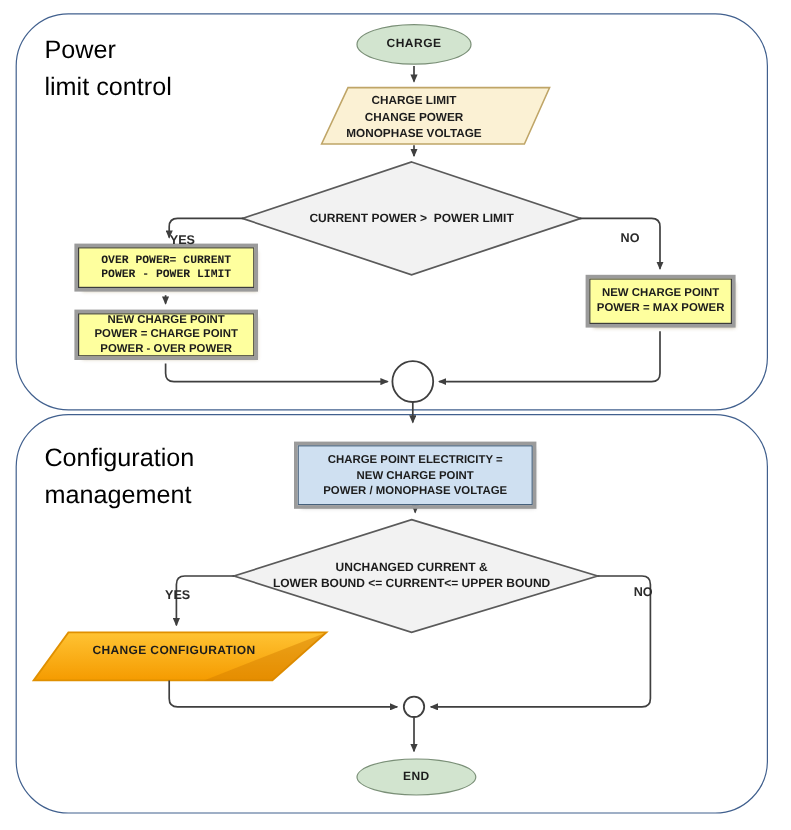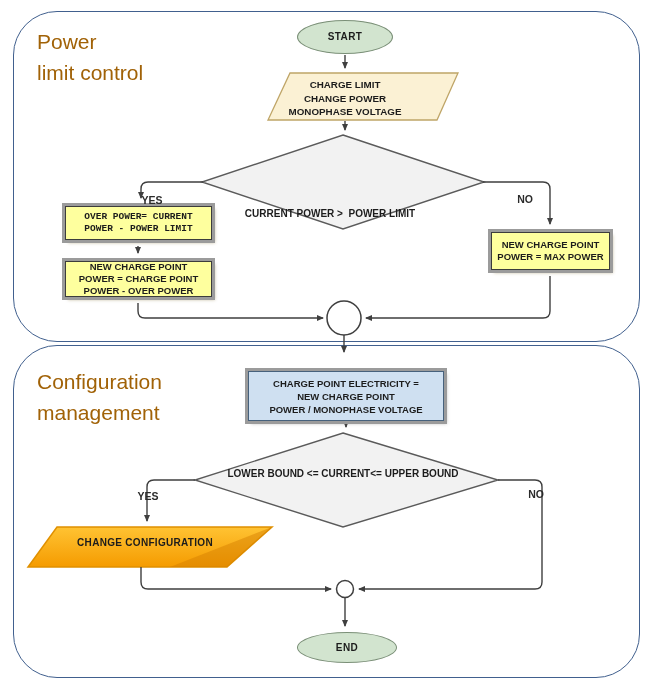--- a/index.html
+++ b/index.html
@@ -7,41 +7,41 @@
     position:relative;width:659px;height:692px;background:#ffffff;overflow:hidden;
     font-family:"Liberation Sans",sans-serif;color:#1c1c1c;
   }
   .section{
     position:absolute;border:1.5px solid var(--section_border);border-radius:44px;
     background:#ffffff;box-sizing:border-box;
   }
   .s1{left:13px;top:11px;width:627px;height:331px;}
   .s2{left:13px;top:345px;width:627px;height:333px;}
   svg.layer{position:absolute;left:0;top:0;}
-  .sec-title{position:absolute;font-size:21px;line-height:31px;color:#a16207;white-space:pre;}
+  .sec-title{position:absolute;font-size:21px;line-height:31px;color:#000000;white-space:pre;}
   .t1{left:37px;top:26px;}
   .t2{left:37px;top:366px;}
   .node{position:absolute;box-sizing:border-box;display:flex;flex-direction:column;
     align-items:center;justify-content:center;text-align:center;
     font-weight:bold;font-size:9.5px;line-height:12px;}
   .node div{white-space:pre;}
   .oval{border-radius:50%;background:var(--terminator_fill);border:1.3px solid var(--terminator_border);font-size:10px;letter-spacing:.4px;}
   .start{left:297px;top:20px;width:96px;height:34px;}
   .end{left:297px;top:632px;width:100px;height:31px;}
   .pbox{background:var(--process_fill);border:1px solid var(--process_border);
     outline:3px solid var(--process_frame);box-shadow:3px 3px 3px rgba(130,105,45,.4);}
   .box1{left:65px;top:206px;width:147px;height:34px;font-family:Liberation Mono, monospace;}
   .box2{left:65px;top:261px;width:147px;height:36px;}
   .box3{left:491px;top:232px;width:119px;height:38px;line-height:12.5px;}
   .dbox{background:var(--data_fill);border:1px solid var(--data_border);
     outline:3px solid var(--process_frame);box-shadow:3px 3px 3px rgba(100,100,100,.35);margin-top:11px;}
   .bluebox{left:248px;top:360px;width:196px;height:50px;line-height:13px;}
   .floating{position:absolute;text-align:center;font-weight:bold;font-size:9.8px;line-height:13px;}
   .floating div{white-space:pre;}
-  .d1text{left:190px;top:176px;width:280px;font-size:10px;margin-top:31px;}
+  .d1text{left:203px;top:176px;width:280px;font-size:10px;}
   .d2text{left:183px;top:467px;width:320px;font-size:10px;line-height:13px;}
   .iotext{left:270px;top:78px;width:150px;line-height:13.5px;}
   .orangetext{left:40px;top:536px;width:210px;font-size:10px;letter-spacing:.3px;}
   .elabel{position:absolute;width:40px;text-align:center;font-size:10.5px;font-weight:600;color:#2b2b2b;margin-top:31px;}
   .yes1{left:132px;top:163px;}
   .no1{left:505px;top:162px;}
   .yes2{left:128px;top:459px;}
   .no2{left:516px;top:457px;}
 </style>
 </head>
@@ -86,21 +86,21 @@
     </g>
 
     <circle cx="344" cy="318" r="17" fill="#ffffff" stroke-width="1.5" stroke="#3f3f3f"></circle>
     <circle cx="345" cy="589" r="8.5" fill="#ffffff" stroke-width="1.5" stroke="#3f3f3f"></circle>
   </svg>
 
   <div class="sec-title t1"><div>Power</div><div>limit control</div></div>
   <div class="sec-title t2"><div>Configuration</div><div>management</div></div>
 
   <div class="node oval start">
-    <span>START</span>
+    <span>CHARGE</span>
   </div>
   <div class="node oval end">
     <span>END</span>
   </div>
 
   <div class="node pbox box1">
       <div>OVER POWER= CURRENT</div>
       <div>POWER - POWER LIMIT</div>
     </div>
   <div class="node pbox box2">
@@ -120,20 +120,21 @@
 
   <div class="floating iotext">
       <div>CHARGE LIMIT</div>
       <div>CHANGE POWER</div>
       <div>MONOPHASE VOLTAGE</div>
     </div>
   <div class="floating d1text">
       <div>CURRENT POWER &gt;  POWER LIMIT</div>
     </div>
   <div class="floating d2text">
+      <div>UNCHANGED CURRENT &amp;</div>
       <div>LOWER BOUND &lt;= CURRENT&lt;= UPPER BOUND</div>
     </div>
   <div class="floating orangetext">CHANGE CONFIGURATION</div>
 
   <div class="elabel yes1">YES</div>
   <div class="elabel no1">NO</div>
   <div class="elabel yes2">YES</div>
   <div class="elabel no2">NO</div>
 
 </div>

